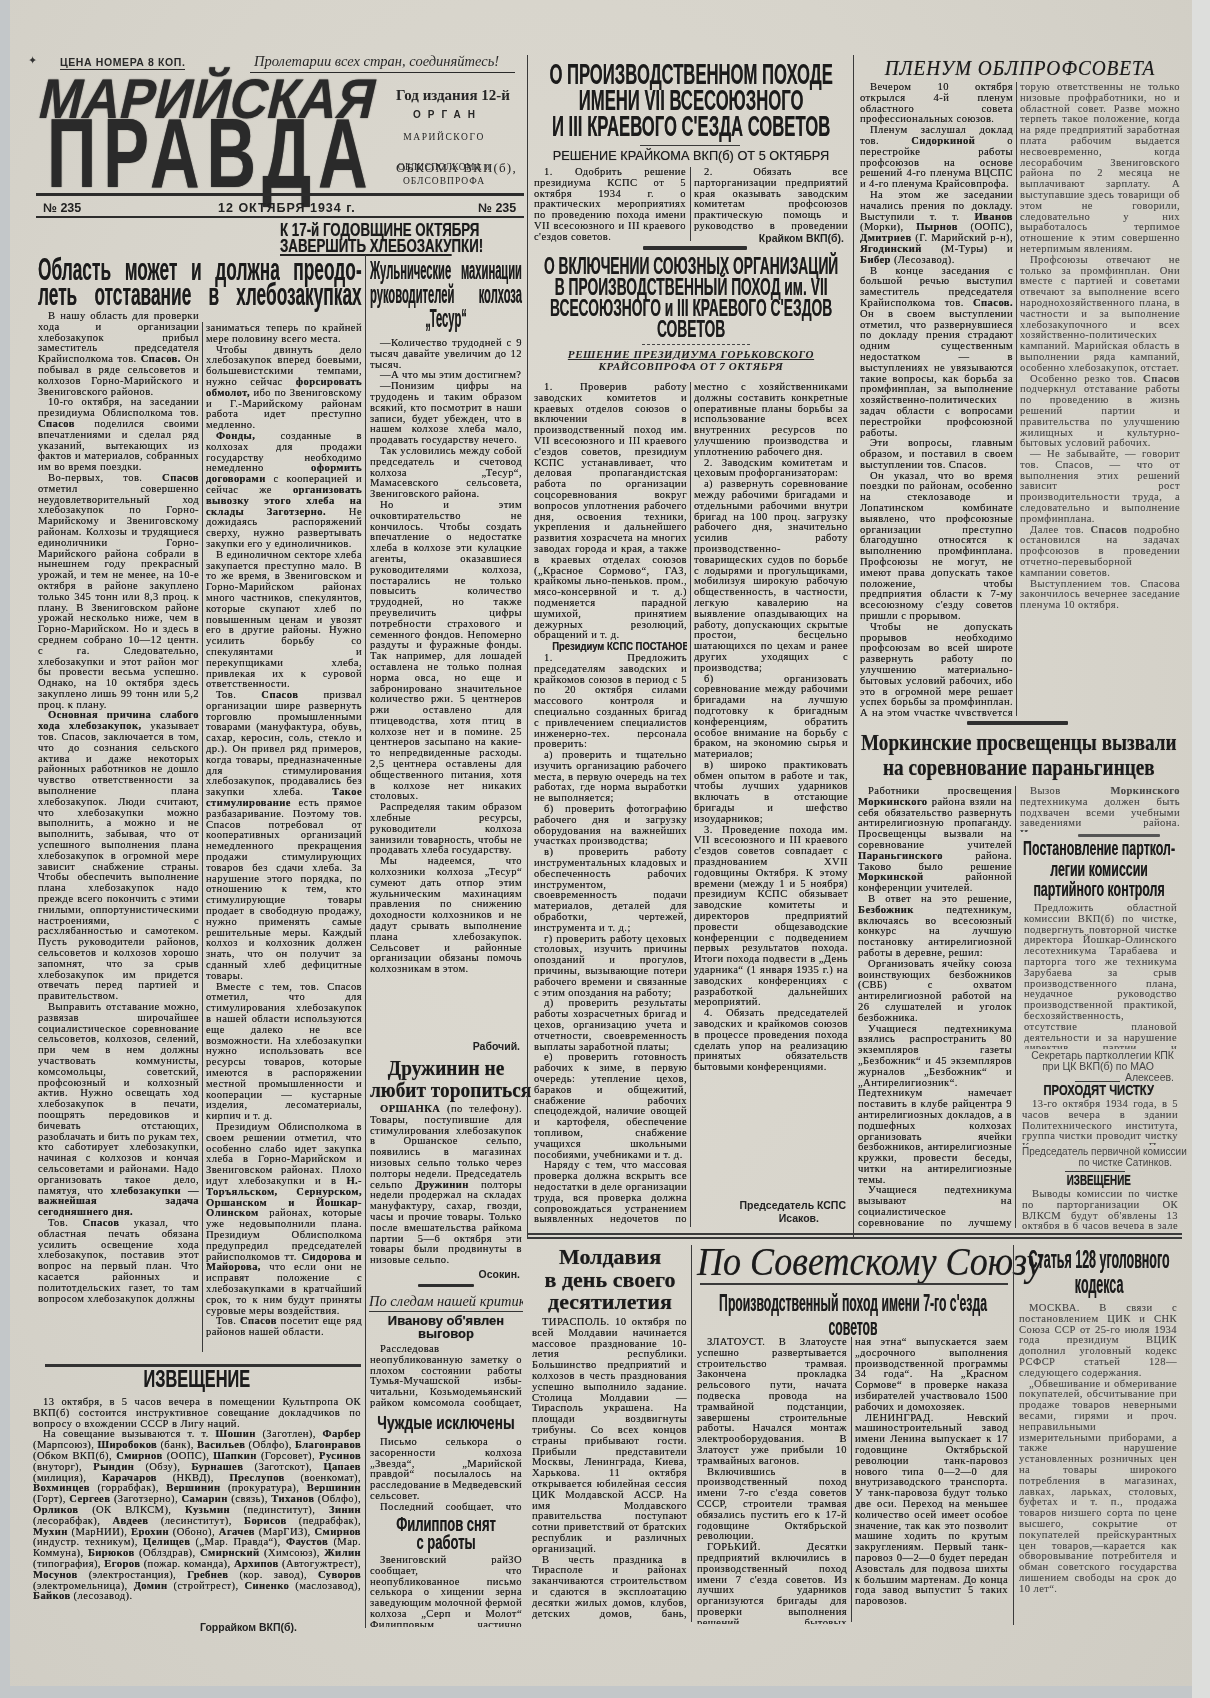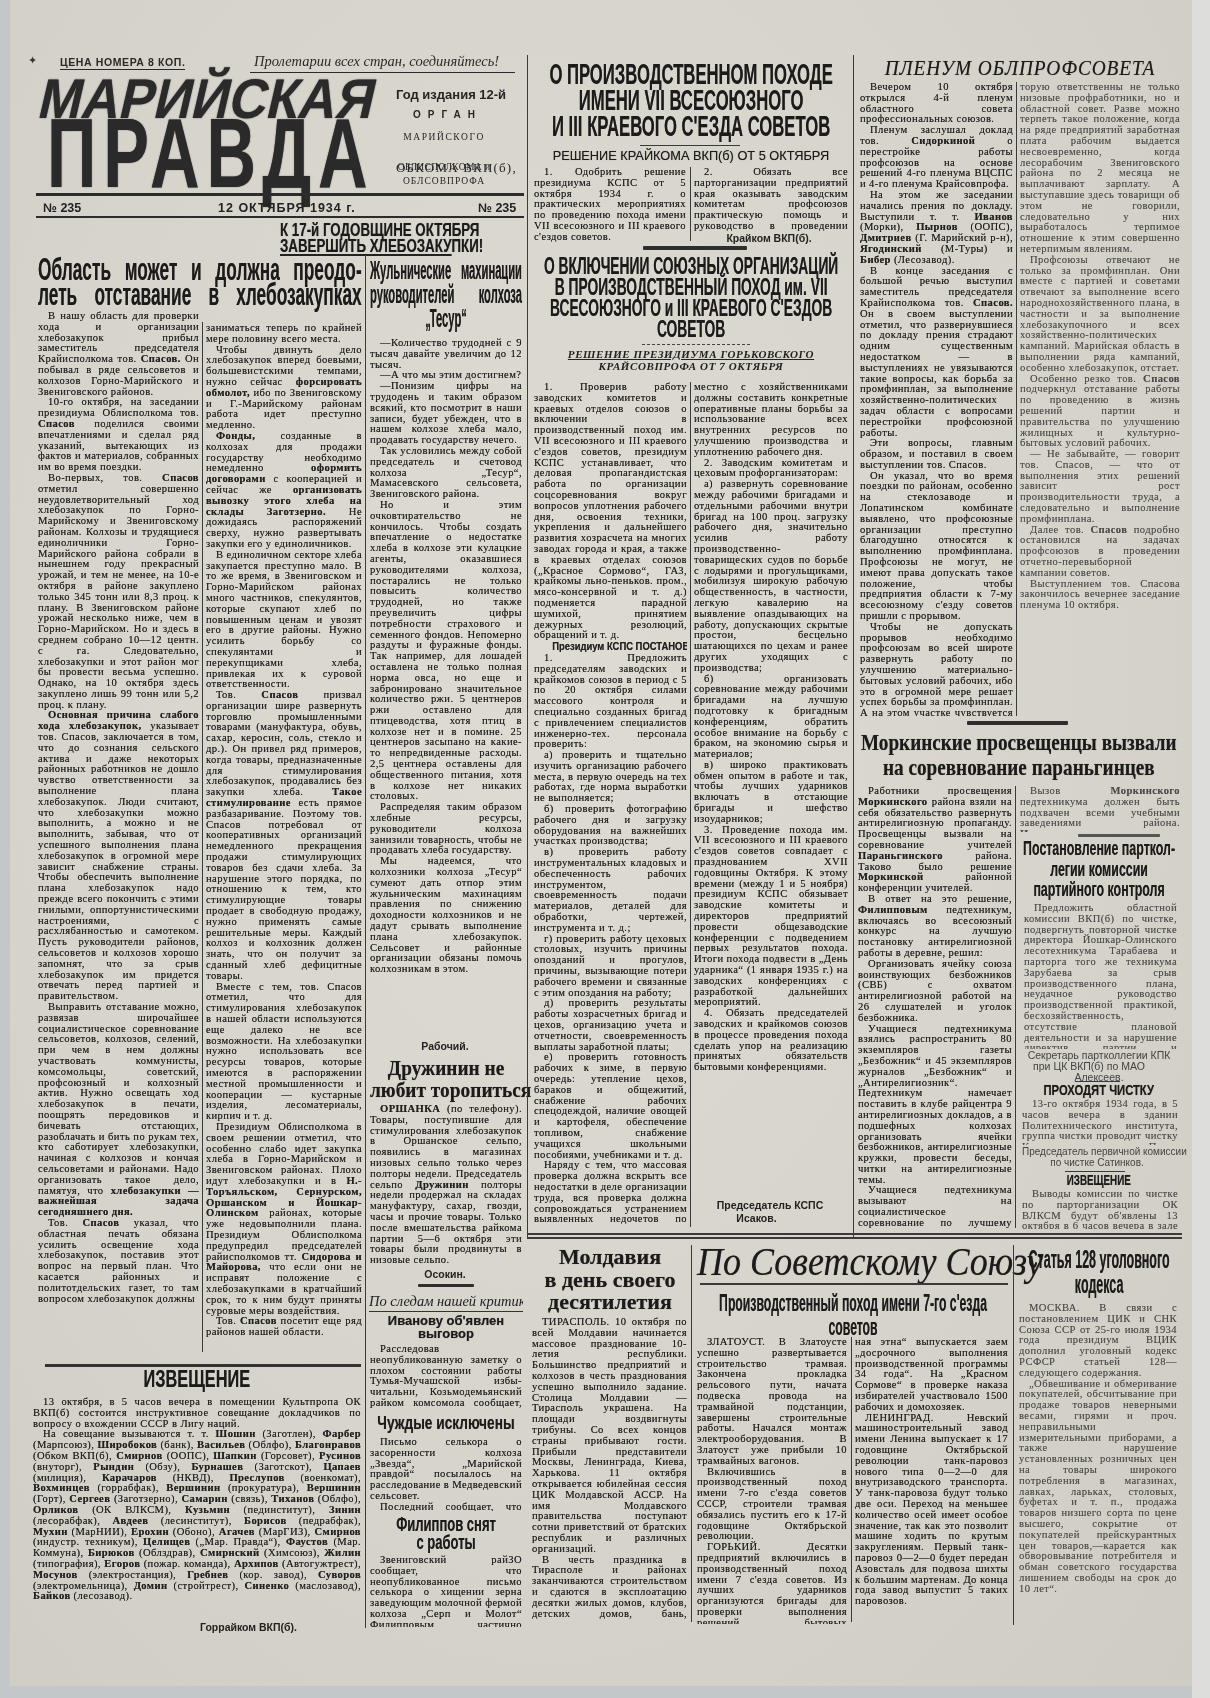--- a/index.html
+++ b/index.html
@@ -16,39 +16,39 @@
 .txt .sub{font-family:"Liberation Sans",sans-serif;font-weight:bold;font-size:11.5px;letter-spacing:0;display:inline-block;transform:scaleX(.82);transform-origin:0 0;white-space:nowrap}
 .txt.faded{color:#4a4a4a;text-shadow:0 0 .5px rgba(0,0,0,.3)}
 .vr{position:absolute;width:1px;background:#3a3a3a}
 .hr{position:absolute;height:1px;background:#3a3a3a}
 .bar{position:absolute;height:4px;background:#2e2e2e;border-radius:1px}
 .hl{position:absolute;font-family:"Liberation Sans",sans-serif;font-weight:bold;color:#1b1b1b;text-shadow:0 0 .8px rgba(0,0,0,.5)}
 .hl .ln{display:block;white-space:nowrap;text-align:center;transform-origin:0 0}
 .hl .jl{white-space:normal;text-align:justify;text-align-last:justify}
 .serif{font-family:"Liberation Serif",serif}
 .it{font-style:italic}
-.sig{position:absolute;font-family:"Liberation Sans",sans-serif;font-weight:bold;font-size:10.5px;color:#222;text-align:center;white-space:nowrap}
+.sig{position:absolute;font-family:"Liberation Sans",sans-serif;font-weight:bold;font-size:10.5px;color:#222;text-align:right;white-space:nowrap}
 .mast1{position:absolute;left:34px;top:71px;font-family:"Liberation Sans",sans-serif;font-weight:bold;font-size:56px;line-height:56px;color:#2a2a2a;transform:skewX(-13deg) scaleX(.93);transform-origin:0 100%;text-shadow:0 0 1.5px rgba(0,0,0,.6);white-space:nowrap}
 .mast2{position:absolute;left:47px;top:104px;font-family:"Liberation Sans",sans-serif;font-weight:bold;font-size:98px;line-height:98px;letter-spacing:10px;color:#2a2a2a;transform:scaleX(.7);transform-origin:0 0;text-shadow:0 0 1.5px rgba(0,0,0,.6);white-space:nowrap}
 .org{position:absolute;left:396px;width:96px;text-align:center;color:#262626;white-space:nowrap}
 </style>
 </head>
 <body>
 
 <div id="page">
   <div class="paper"></div>
   <div class="rstrip"></div>
 
   <div class="a" style="left:28px;top:54px;font-size:11px;color:#333;font-family:'DejaVu Sans',sans-serif">✦</div>
   <div class="a" style="left:60px;top:56px;font-family:'Liberation Sans',sans-serif;font-weight:bold;font-size:10.5px;letter-spacing:.6px;color:#2a2a2a;border-bottom:1.5px solid #2a2a2a;padding-bottom:1px;white-space:nowrap">ЦЕНА НОМЕРА 8 КОП.</div>
   <div class="a serif it" style="left:250px;top:53px;width:265px;font-size:14.5px;color:#2a2a2a;border-bottom:1.5px solid #2a2a2a;padding:0 0 2px 4px;white-space:nowrap">Пролетарии всех стран, соединяйтесь!</div>
   <div class="mast1">МАРИЙСКАЯ</div>
   <div class="mast2">ПРАВДА</div>
 
-  <div class="org" style="top:87px;font-family:Liberation Sans, sans-serif;font-weight:bold;font-size:13px">Год издания 12-й</div>
+  <div class="org" style="top:87px;font-family:Liberation Serif, serif;font-weight:bold;font-size:15px">Год издания 12-й</div>
   <div class="org" style="top:109px;font-family:Liberation Sans, sans-serif;font-weight:bold;font-size:10px;letter-spacing:7px;padding-left:7px">ОРГАН</div>
   <div class="org serif" style="top:132px;font-size:9.5px;letter-spacing:1.6px">МАРИЙСКОГО</div>
   <div class="org serif" style="top:160px;font-size:13px;letter-spacing:1.2px">ОБКОМА ВКП(б),</div>
   <div class="org serif" style="top:162px;font-size:9.5px;letter-spacing:.4px">ОБЛИСПОЛКОМА и</div>
   <div class="org serif" style="top:176px;font-size:9.5px;letter-spacing:1px">ОБЛСОВПРОФА</div>
 
   <div class="hr" style="left:36px;top:193px;width:488px;height:3px;background:#2c2c2c"></div>
   <div class="a" style="left:43px;top:201px;font-family:'Liberation Sans',sans-serif;font-weight:bold;font-size:12.5px;color:#222">№ 235</div>
   <div class="a" style="left:218px;top:201px;font-family:'Liberation Sans',sans-serif;font-weight:bold;font-size:12.5px;letter-spacing:1px;color:#222;white-space:nowrap">12 ОКТЯБРЯ 1934 г.</div>
   <div class="a" style="left:478px;top:201px;font-family:'Liberation Sans',sans-serif;font-weight:bold;font-size:12.5px;color:#222">№ 235</div>
@@ -223,21 +223,21 @@
       <p>Выступлением тов. Спасова закончилось вечернее заседание пленума 10 октября.</p>
     </div>
   <div class="bar" style="left:967px;top:721px;width:101px"></div>
 
   <div class="hl serif" style="left:858px;top:730px;width:322px;font-size:24px;line-height:25px">
     <span class="ln" style="width:402px;transform:scaleX(.8)">Моркинские просвещенцы вызвали</span>
     <span class="ln" style="width:402px;transform:scaleX(.8)">на соревнование параньгинцев</span>
   </div>
   <div class="txt" style="left:858px;top:786px;width:154px;height:442px">
       <p>Работники просвещения <b>Моркинского</b> района взяли на себя обязательство развернуть антирелигиозную пропаганду. Просвещенцы вызвали на соревнование учителей <b>Параньгинского</b> района. Таково было решение <b>Моркинской</b> районной конференции учителей.</p>
-      <p>В ответ на это решение, <b>Филипповым</b> педтехникум, включаясь во всесоюзный конкурс на лучшую постановку антирелигиозной работы в деревне, решил:</p>
+      <p>В ответ на это решение, <b>Безбожник</b> педтехникум, включаясь во всесоюзный конкурс на лучшую постановку антирелигиозной работы в деревне, решил:</p>
       <p>Организовать ячейку союза воинствующих безбожников (СВБ) с охватом антирелигиозной работой на 26 слушателей и уголок безбожника.</p>
       <p>Учащиеся педтехникума взялись распространить 80 экземпляров газеты „Безбожник“ и 45 экземпляров журналов „Безбожник“ и „Антирелигиозник“. Педтехникум намечает поставить в клубе райцентра 9 антирелигиозных докладов, а в подшефных колхозах организовать ячейки безбожников, антирелигиозные кружки, провести беседы, читки на антирелигиозные темы.</p>
       <p>Учащиеся педтехникума вызывают на социалистическое соревнование по лучшему развертыванию антирелигиозной работы  педрабфак.</p>
     </div>
   <div class="vr" style="left:1015px;top:786px;height:442px"></div>
   <div class="txt faded" style="left:1020px;top:786px;width:160px;height:46px">
       <p>Вызов <b>Моркинского</b> педтехникума должен быть подхвачен всеми учебными заведениями района. <b>Инструктор.</b></p>
     </div>
   <div class="bar" style="left:1078px;top:834px;width:82px;height:3px;background:#555"></div>
 

